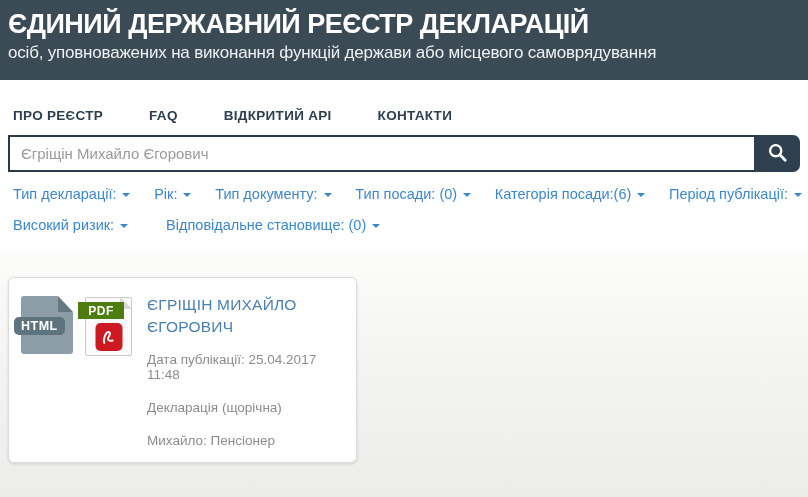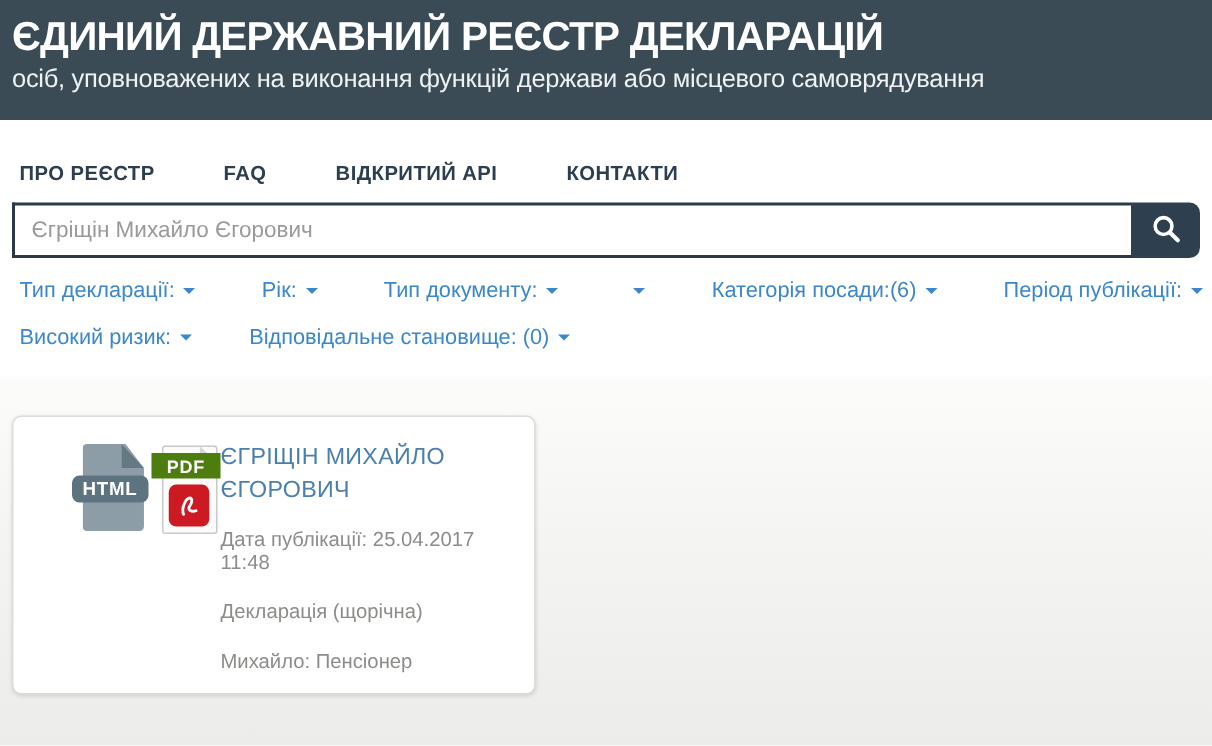--- a/index.html
+++ b/index.html
@@ -69,21 +69,21 @@
   }
   
   .card {
     width:349px; margin:26px 0 0 8px; background:#fff;
     border:1px solid #dcdcda; border-radius:6px;
     box-shadow:0 1px 3px rgba(0,0,0,0.13);
     padding:16px 12px 14px 12px; display:flex;
   }
   .card-icons { display:flex; gap:12px; width:124px; flex:0 0 auto; padding-top:2px; }
   
-  .html-icon { position:relative; width:52px; height:58px; cursor:pointer;margin-left:34px; }
+  .html-icon { position:relative; width:52px; height:58px; cursor:pointer; }
   .html-page {
     position:absolute; inset:0; background:#8d9da8; border-radius:3px;
     clip-path:polygon(0 0, 70% 0, 100% 28%, 100% 100%, 0 100%);
   }
   .html-fold {
     position:absolute; top:0; right:0; width:15px; height:16px;
     background:#657984; clip-path:polygon(0 0, 100% 100%, 0 100%);
   }
   .html-badge {
     position:absolute; left:-7px; top:21px; background:#5e7380; color:#fff;
@@ -144,21 +144,21 @@
         <line x1="13.1" y1="13.1" x2="18.2" y2="18.2" stroke="#ffffff" stroke-width="2.8" stroke-linecap="round"></line>
       </svg>
     </span>
   </button>
 </div>
 
 <div class="filter-row row1">
   <a class="filter"><span>Тип декларації:</span><span class="caret"></span></a>
   <a class="filter"><span>Рік:</span><span class="caret"></span></a>
   <a class="filter"><span>Тип документу:</span><span class="caret"></span></a>
-  <a class="filter"><span class="caret"></span></a>
+  <a class="filter"><span>Тип посади: (0)</span><span class="caret"></span></a>
   <a class="filter"><span>Категорія посади:(6)</span><span class="caret"></span></a>
   <a class="filter"><span>Період публікації:</span><span class="caret"></span></a>
 </div>
 
 <div class="filter-row row2">
   <a class="filter"><span>Високий ризик:</span><span class="caret"></span></a>
   <a class="filter"><span>Відповідальне становище: (0)</span><span class="caret"></span></a>
 </div>
 
 <div class="results-section">

